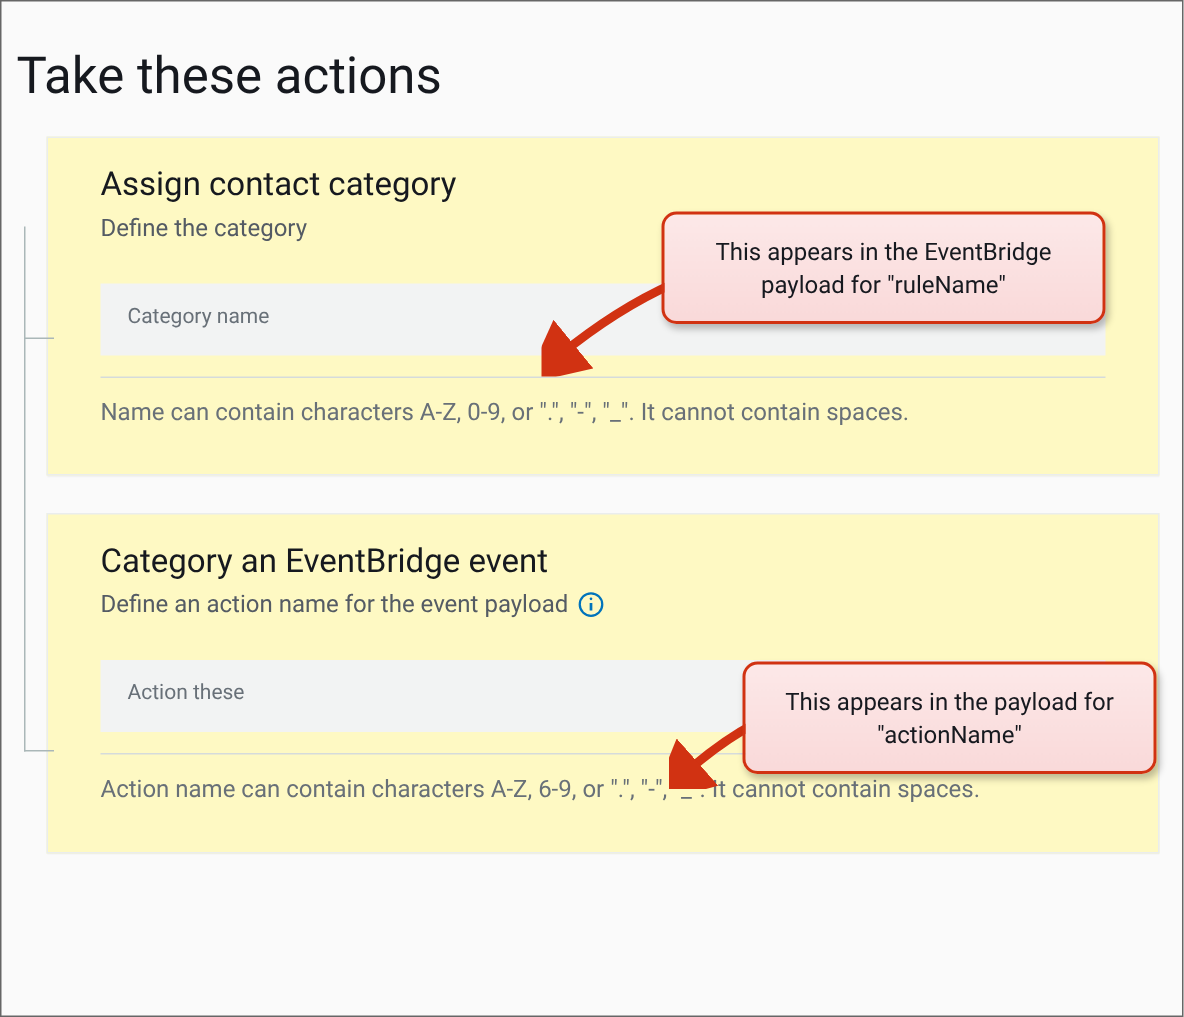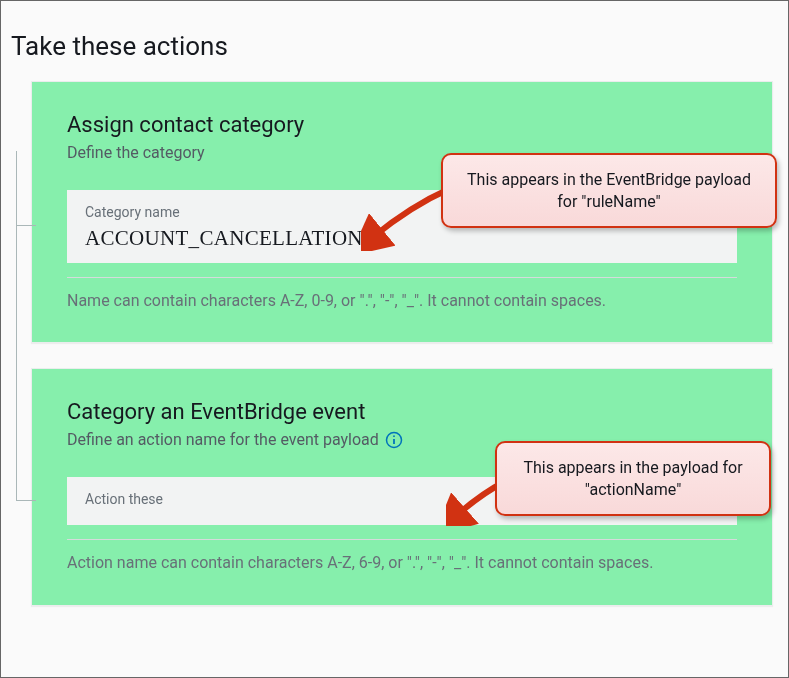--- a/index.html
+++ b/index.html
@@ -12,21 +12,21 @@
       font-family: -apple-system, BlinkMacSystemFont, "Segoe UI", Roboto, "Helvetica Neue", Arial, sans-serif;
       background: #fafafa;
       width: 789px;
       height: 678px;
       overflow: hidden;
       position: relative;
       border: 1px solid #666;
     }
 
     .page-title {
-      font-size: 26px;
+      font-size: 34px;
       font-weight: 400;
       color: #16191f;
       padding: 30px 10px 20px 10px;
     }
 
     .content-area {
       padding: 0 0 0 30px;
     }
 
     .tree-connector {
@@ -43,25 +43,25 @@
       position: absolute;
       left: 15px;
       top: 225px;
       width: 20px;
       height: 275px;
       border-left: 1px solid #aab7b8;
       border-bottom: 1px solid #aab7b8;
     }
 
     .card {
-      background: #86efac;
+      background: #fef9c3;
       border: 1px solid #eaeded;
       margin-bottom: 25px;
       margin-right: 15px;
-      padding: 30px 35px 30px 35px;
+      padding: 19px 35px 30px 35px;
       box-shadow: 0 1px 1px rgba(0,0,0,0.05);
     }
 
     .card-title {
       font-size: 22px;
       font-weight: 400;
       color: #16191f;
       margin-bottom: 6px;
     }
 
@@ -122,23 +122,23 @@
       padding: 14px 18px;
       color: #16191f;
       font-size: 16px;
       text-align: center;
       line-height: 1.35;
       box-shadow: 2px 3px 5px rgba(0,0,0,0.25);
       z-index: 10;
     }
 
     .callout-1 {
-      top: 152px;
+      top: 140px;
       left: 440px;
-      width: 336px;
+      width: 296px;
     }
 
     .callout-2 {
       top: 440px;
       left: 494px;
       width: 276px;
     }
 
     .arrow {
       position: absolute;
@@ -158,21 +158,20 @@
 <div class="tree-connector2"></div>
 
 <div class="content-area">
 
   <div class="card">
     <h2 class="card-title">Assign contact category</h2>
     <div class="card-subtitle">Define the category</div>
 
     <div class="input-block">
       <div class="input-label">Category name</div>
-      <div class="input-value">ACCOUNT_CANCELLATION</div>
     </div>
 
     <div class="helper-text">Name can contain characters A-Z, 0-9, or ".", "-", "_". It cannot contain spaces.</div>
   </div>
 
   <div class="card">
     <h2 class="card-title">Category an EventBridge event</h2>
     <div class="card-subtitle">
       <span>Define an action name for the event payload</span>
       <span class="info-icon">

